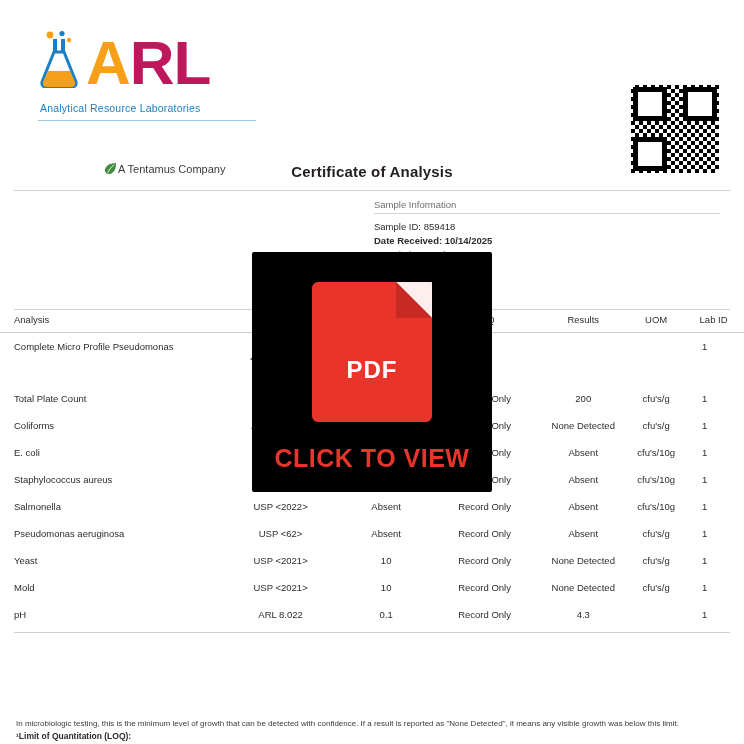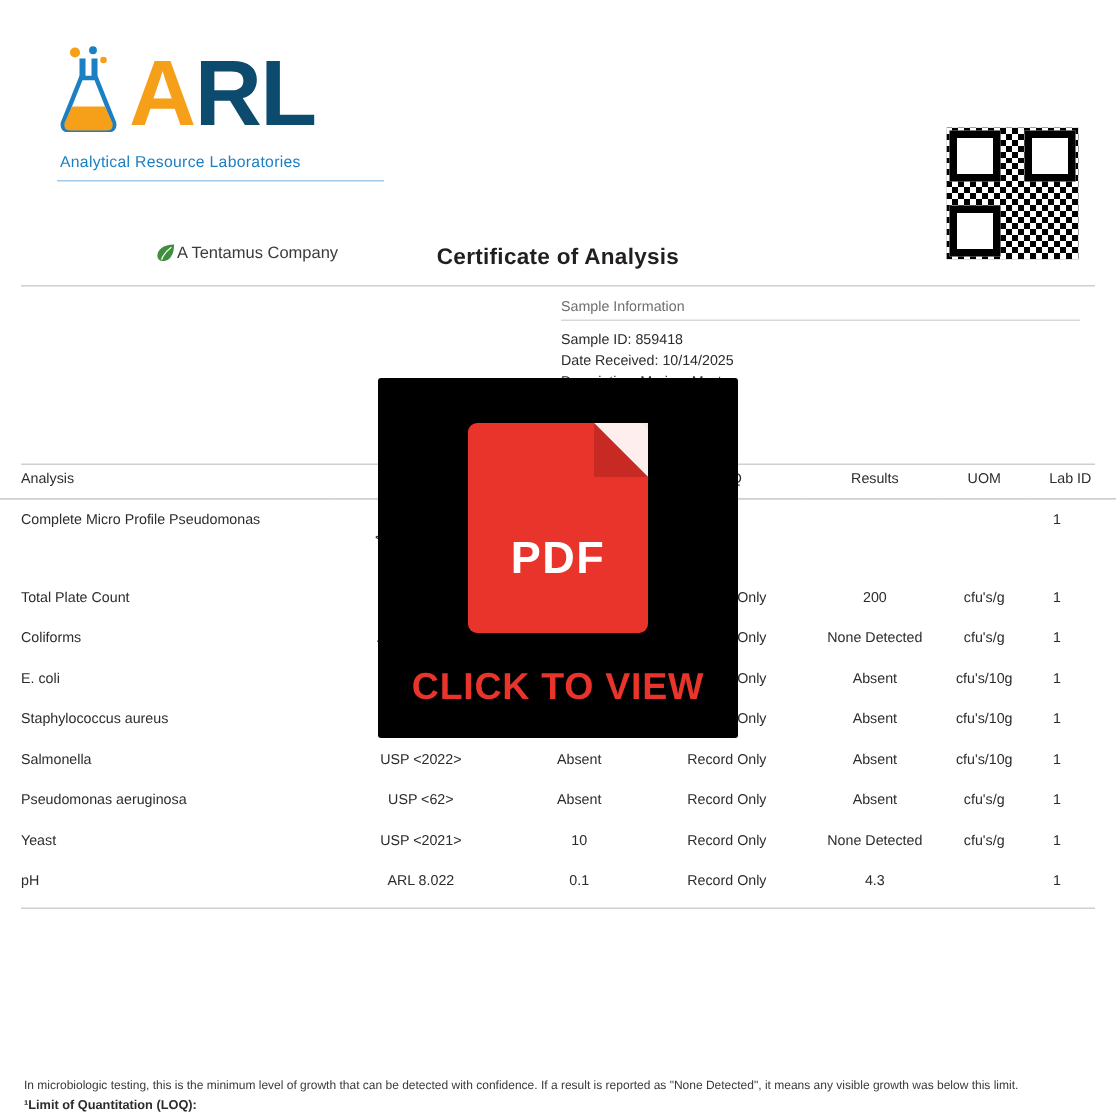--- a/index.html
+++ b/index.html
@@ -41,21 +41,21 @@
     position: absolute;
     left: 58px;
     top: 2px;
     font-family: "Liberation Sans", sans-serif;
     font-weight: bold;
     font-size: 62px;
     letter-spacing: -1px;
     color: #f6a01a;
     line-height: 62px;
   }
-  .arl-word .blue { color: #0c4a6e; }
+  .arl-word .blue { color: #be185d; }
   .arl-sub {
     position: absolute;
     left: 12px;
     top: 72px;
     font-size: 10.5px;
     color: #1b7fc4;
     letter-spacing: 0.2px;
   }
   .arl-rule {
     position: absolute;
@@ -258,21 +258,21 @@
     background: #c62a22;
     clip-path: polygon(0 0, 0 100%, 100% 100%);
   }
   .pdf-label {
     position: absolute;
     left: 0;
     right: 0;
     top: 74px;
     text-align: center;
     color: #ffffff;
-    font-size: 30px;
+    font-size: 24px;
     font-weight: bold;
     letter-spacing: 1px;
   }
   .click-to-view {
     position: absolute;
     left: 0;
     right: 0;
     top: 192px;
     text-align: center;
     color: #e8342a;
@@ -318,21 +318,21 @@
 
     <div class="coa-title">Certificate of Analysis</div>
   </div>
 
   <div class="sep"></div>
 
   <div class="sample-block">
     <div class="sample-head">Sample Information</div>
     <div class="sample-rule"></div>
     <div class="sample-line" style="top:30px;">Sample ID: 859418</div>
-    <div class="sample-line" style="top:44px;">Date Received: 10/14/2025</div>
+    <div class="sample-line" style="top:44px;font-weight:bold;">Date Received: 10/14/2025</div>
     <div class="sample-line" style="top:58px;">Description: MoringaMyst</div>
   </div>
 
   <div class="sep"></div>
 
   <div class="table-wrap">
     <table class="results">
       <thead>
         <tr>
           <th class="left">Analysis</th>
@@ -415,20 +415,29 @@
           <tr>
             <td class="analysis left">Yeast</td>
             <td class="method">USP &lt;2021&gt;</td>
             <td class="mdl">10</td>
             <td class="loq">Record Only</td>
             <td class="results-col">None Detected</td>
             <td class="uom">cfu's/g</td>
             <td class="labid">1</td>
           </tr>
           <tr>
+            <td class="analysis left">Mold</td>
+            <td class="method">USP &lt;2021&gt;</td>
+            <td class="mdl">10</td>
+            <td class="loq">Record Only</td>
+            <td class="results-col">None Detected</td>
+            <td class="uom">cfu's/g</td>
+            <td class="labid">1</td>
+          </tr>
+          <tr>
             <td class="analysis left">pH</td>
             <td class="method">ARL 8.022</td>
             <td class="mdl">0.1</td>
             <td class="loq">Record Only</td>
             <td class="results-col">4.3</td>
             <td class="uom"></td>
             <td class="labid">1</td>
           </tr>
         </tbody>
     </table>

